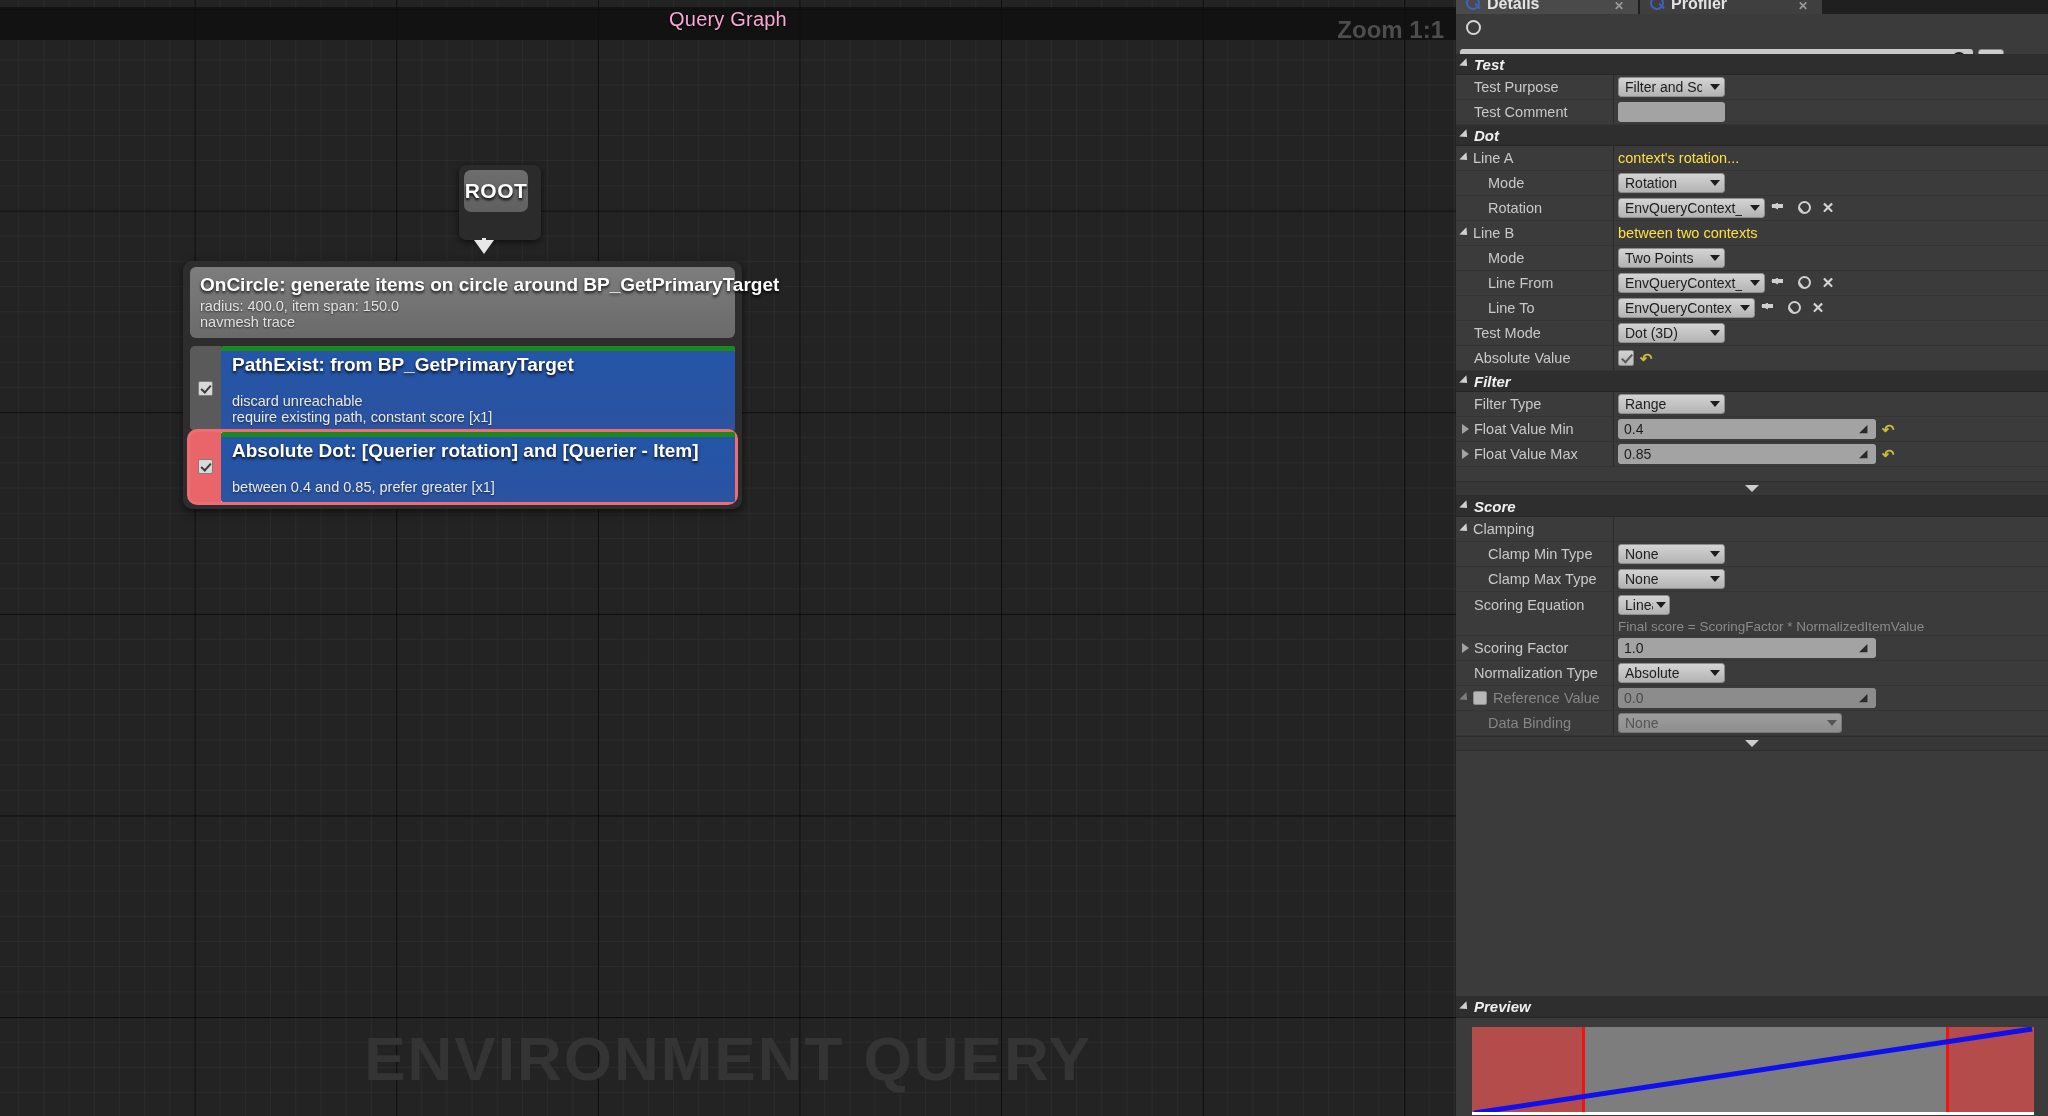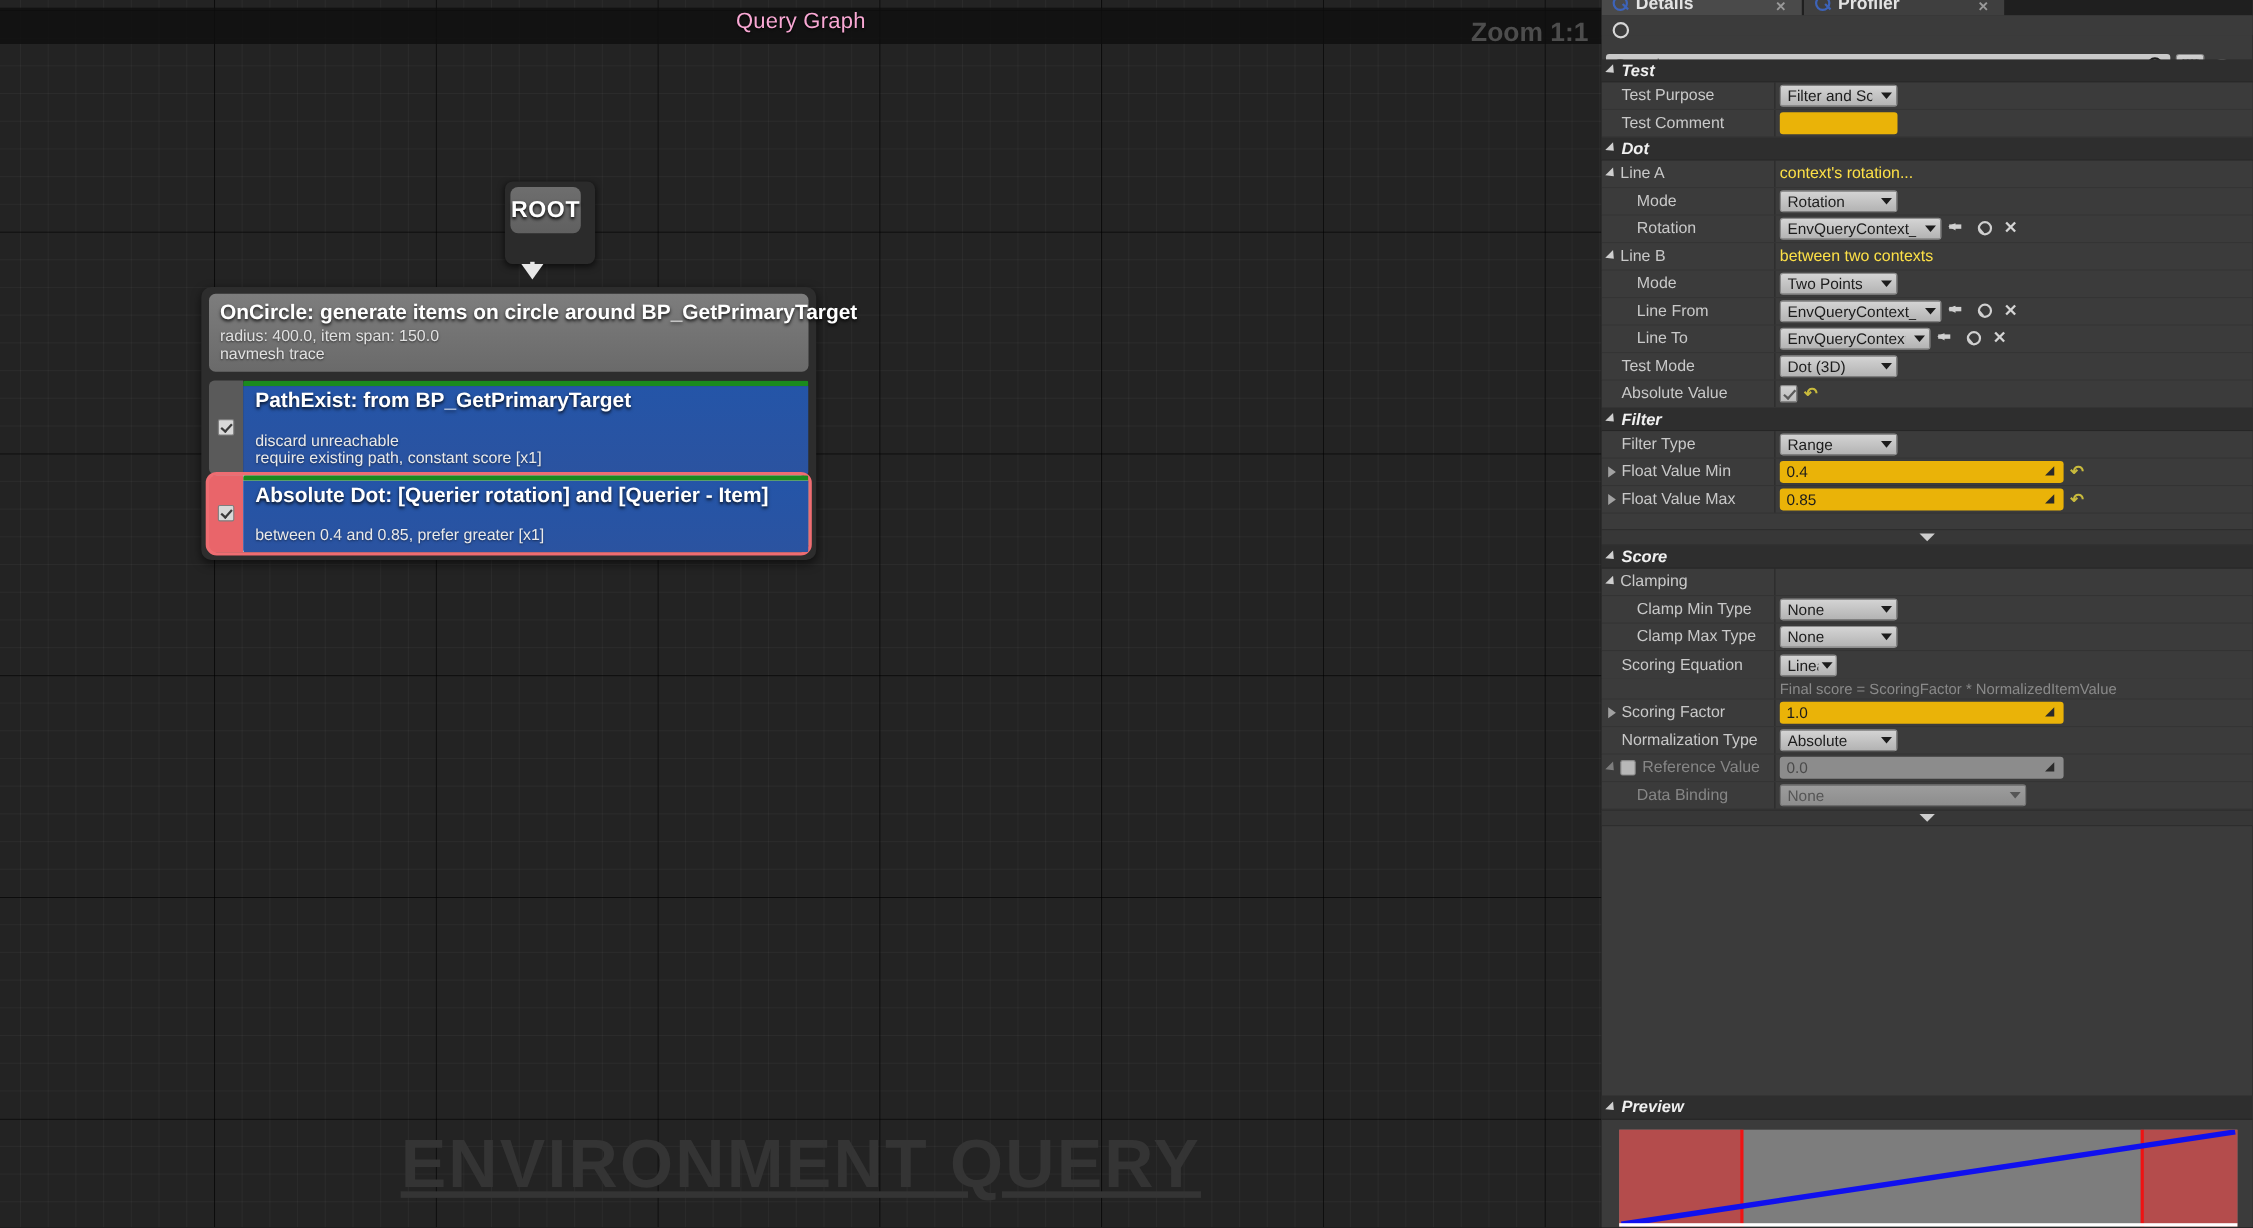--- a/index.html
+++ b/index.html
@@ -47,21 +47,20 @@
     position: absolute; right: 12px; top: 16px;
     color: #4d4d4d; font-size: 24px; font-weight: 600;
   }
   .watermark {
     position: absolute; left: 0; right: 0; bottom: 22px;
     text-align: center;
     color: #343434;
     font-size: 62px; font-weight: 700; letter-spacing: 2px;
     font-family: "Liberation Sans", sans-serif;
     user-select: none;
-    text-decoration: underline;
   }
 
   
   .root-node {
     position: absolute; left: 459px; top: 165px; width: 82px; height: 75px;
     background: #2b2b2b;
     border-radius: 7px;
     box-shadow: 0 2px 6px rgba(0,0,0,0.6);
   }
   .root-node .root-pill {
@@ -300,21 +299,21 @@
   .combo.w-ctx2 { width: 137px; }
   .combo.w-shrink { width: 52px; padding-right: 3px; }
   .combo.w-wide { width: 224px; }
   .combo.disabled {
     background: linear-gradient(#9d9d9d,#8d8d8d); color: #555;
     border-color: #777;
   }
   .combo.disabled .dn { border-top-color: #555; }
 
   .textfield {
-    height: 20px; background: #eab308; border-radius: 3px;
+    height: 20px; background: #a3a3a3; border-radius: 3px;
     color: #1c1c1c; font-size: 14px;
     display: flex; align-items: center; padding: 0 6px;
     position: relative;
   }
   .textfield.w-comment { width: 107px; }
   .textfield.w-num { width: 258px; }
   .textfield.disabled { background: #8c8c8c; color: #4a4a4a; }
   .spin {
     position: absolute; right: 5px; top: 4px; width: 12px; height: 12px;
     color: #2a2a2a; font-size: 11px; line-height: 11px;

